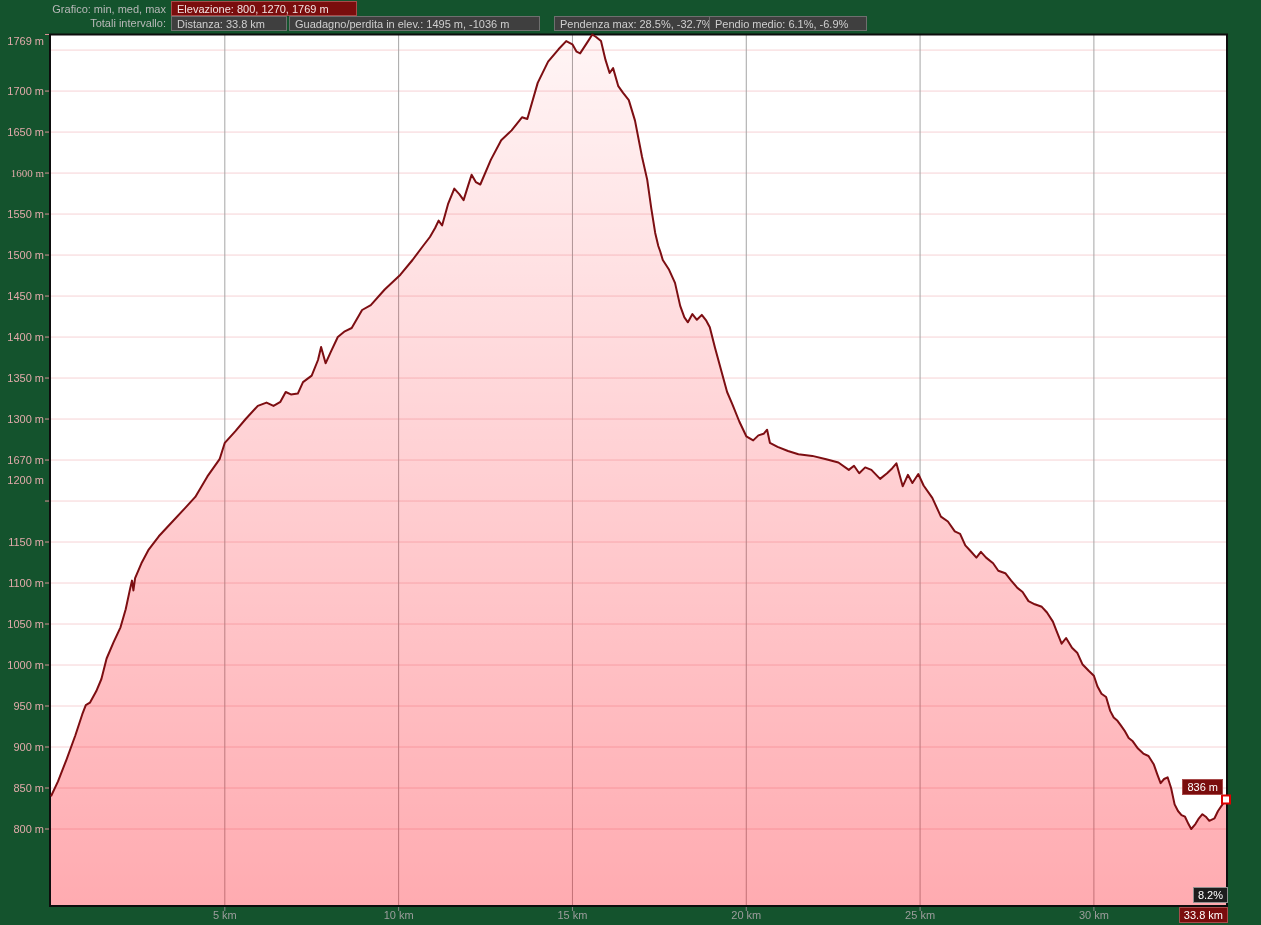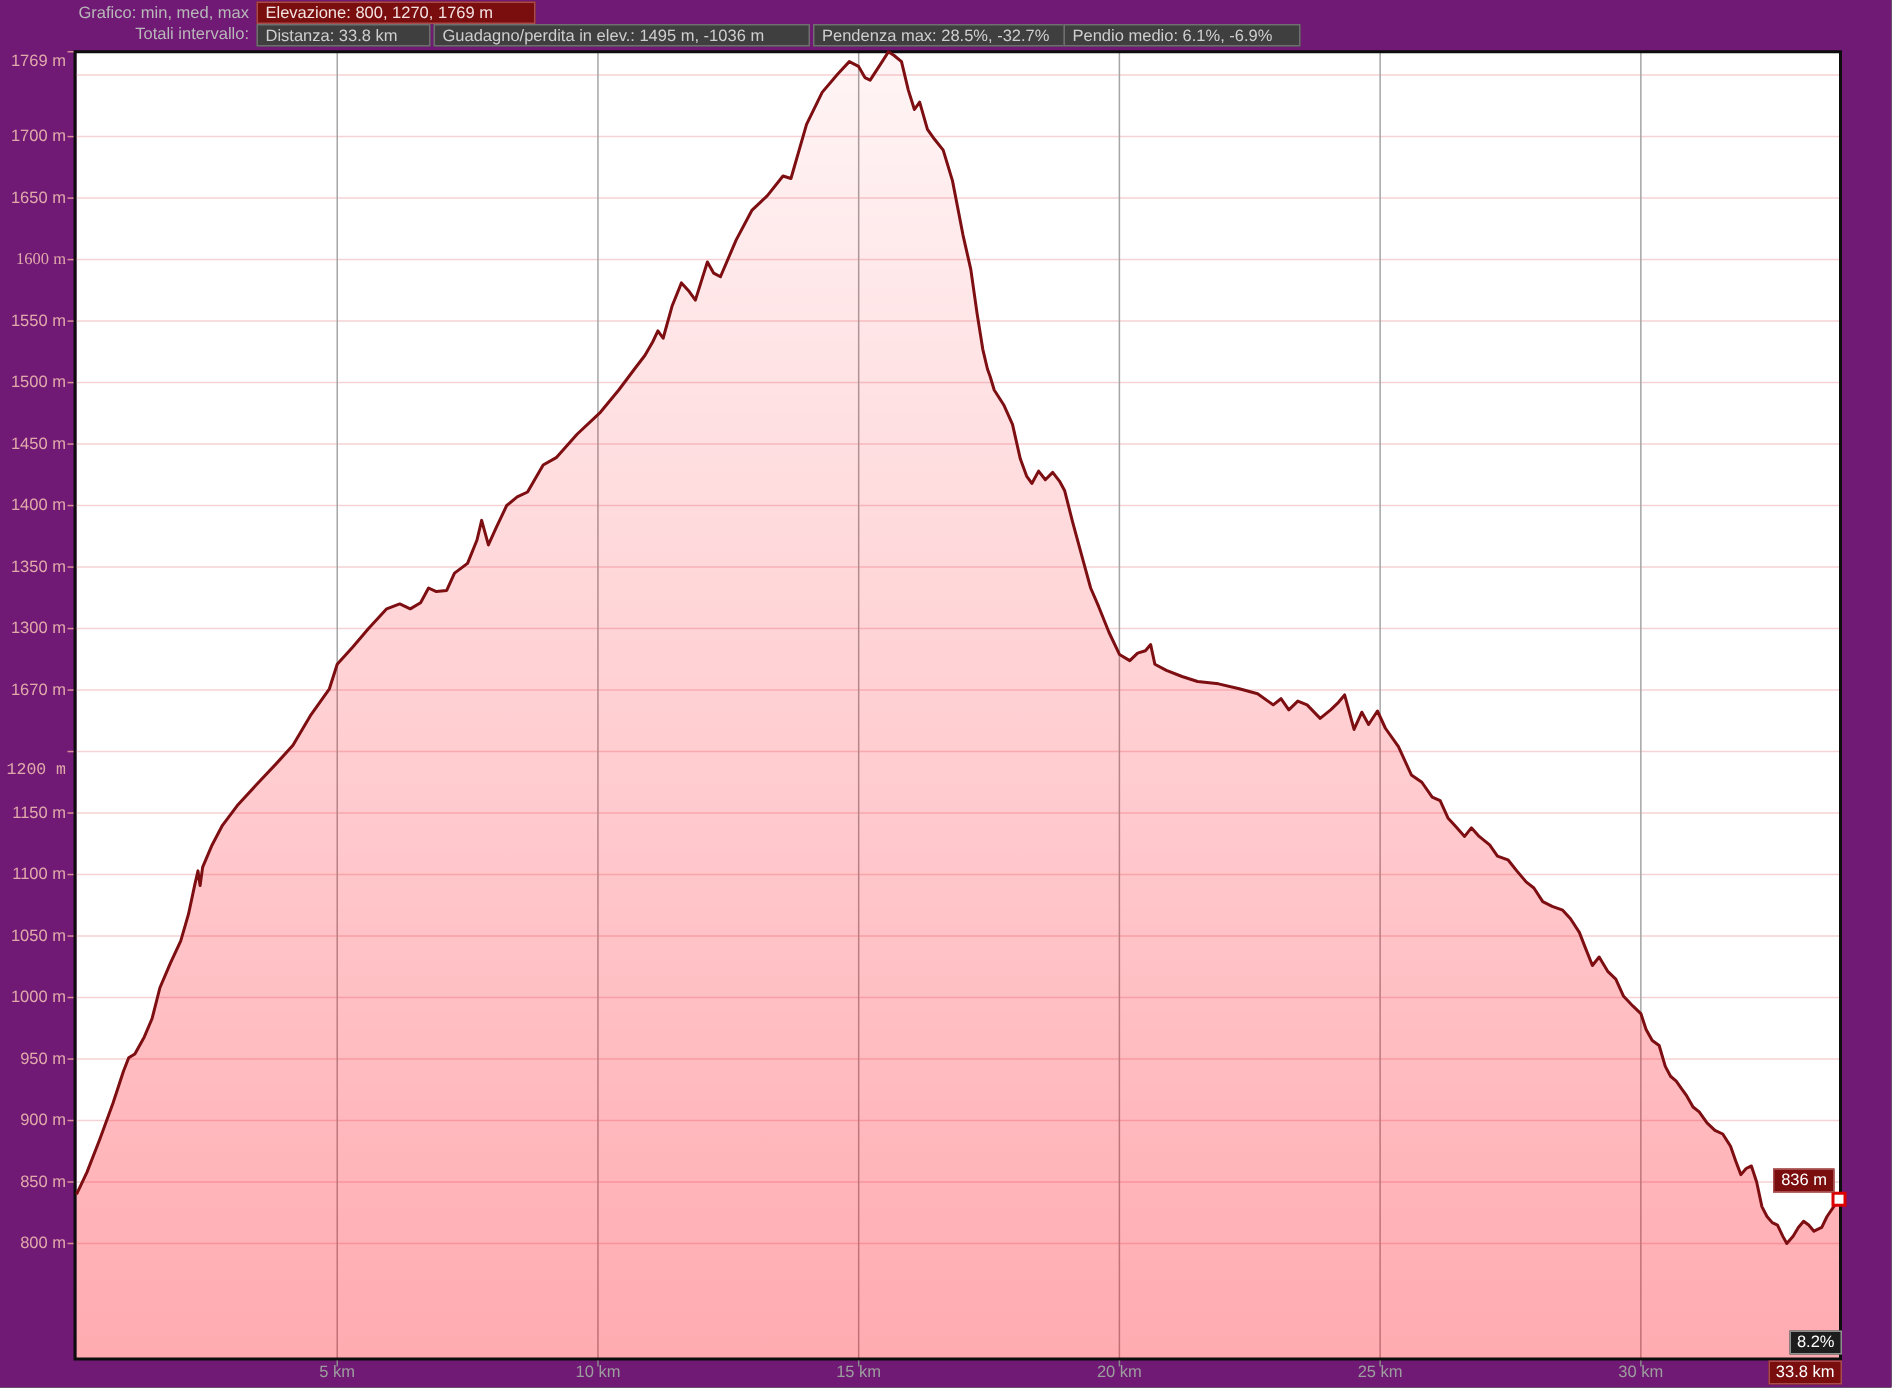--- a/index.html
+++ b/index.html
@@ -1,16 +1,16 @@
 <!DOCTYPE html>
 <html><head>
 <meta charset="utf-8">
 <style>
   html,body{margin:0;padding:0;background:#333436;overflow:hidden;}
-  #screen{position:relative;width:1261px;height:925px;background:#701a75;
+  #screen{position:relative;width:1261px;height:925px;background:#14532d;
           font-family:"Liberation Sans",sans-serif;font-size:11px;}
   .hdr-label{position:absolute;left:0;width:166px;height:15px;line-height:15px;
              text-align:right;color:#b8b8b8;white-space:nowrap;}
   .hdr-box{position:absolute;height:15px;line-height:14px;box-sizing:border-box;
            padding:0 0 0 5px;white-space:nowrap;overflow:hidden;}
   .box-red{background:#7a0d0d;border:1px solid #a84b4b;color:#f3e3e3;}
   .box-gray{background:#3f3f3f;border:1px solid #6f6f6f;color:#cfcfcf;}
   #chart-svg{position:absolute;left:0;top:0;}
   .ytick{position:absolute;left:0;width:44px;height:16px;line-height:16px;
          text-align:right;color:#e1aaaa;}
@@ -28,21 +28,21 @@
 <body>
 
 <div id="screen">
 
   <div class="hdr-label" style="top:2px;">Grafico: min, med, max</div>
   <div class="hdr-box box-red" style="left:171px;top:1px;width:186px;">Elevazione: 800, 1270, 1769 m</div>
 
   <div class="hdr-label" style="top:16px;">Totali intervallo:</div>
   <div class="hdr-box box-gray" style="left:171px;top:16px;width:116px;">Distanza: 33.8 km</div>
   <div class="hdr-box box-gray" style="left:289px;top:16px;width:251px;">Guadagno/perdita in elev.: 1495 m, -1036 m</div>
-  <div class="hdr-box box-gray" style="left:542px;top:16px;width:168px;">Pendenza max: 28.5%, -32.7%</div>
+  <div class="hdr-box box-gray" style="left:554px;top:16px;width:168px;">Pendenza max: 28.5%, -32.7%</div>
   <div class="hdr-box box-gray" style="left:709px;top:16px;width:158px;">Pendio medio: 6.1%, -6.9%</div>
 
   <div id="chart-holder">
       <svg id="chart-svg" width="1261" height="925">
         <defs>
           <linearGradient id="fillGrad" gradientUnits="userSpaceOnUse" x1="0" y1="34.5" x2="0" y2="906">
             <stop offset="0" stop-color="#ff0011" stop-opacity="0.04"></stop>
             <stop offset="1" stop-color="#ff0011" stop-opacity="0.33"></stop>
           </linearGradient>
         </defs>
@@ -121,21 +121,21 @@
     <div class="ytick" style="top: 83.0743px;">1700 m</div>
     <div class="ytick" style="top: 124.07px;">1650 m</div>
     <div class="ytick" style="top: 165.066px; font-family: Liberation Serif, serif;">1600 m</div>
     <div class="ytick" style="top: 206.062px;">1550 m</div>
     <div class="ytick" style="top: 247.058px;">1500 m</div>
     <div class="ytick" style="top: 288.054px;">1450 m</div>
     <div class="ytick" style="top: 329.05px;">1400 m</div>
     <div class="ytick" style="top: 370.045px;">1350 m</div>
     <div class="ytick" style="top: 411.041px;">1300 m</div>
     <div class="ytick" style="top: 452.037px;">1670 m</div>
-    <div class="ytick" style="top: 506px; font-family: Liberation Mono, monospace;">1200 m</div>
+    <div class="ytick" style="top: 472px;">1200 m</div>
     <div class="ytick" style="top: 534.029px;">1150 m</div>
     <div class="ytick" style="top: 575.025px;">1100 m</div>
     <div class="ytick" style="top: 616.021px;">1050 m</div>
     <div class="ytick" style="top: 657.017px;">1000 m</div>
     <div class="ytick" style="top: 698.012px;">950 m</div>
     <div class="ytick" style="top: 739.008px;">900 m</div>
     <div class="ytick" style="top: 780.004px;">850 m</div>
     <div class="ytick" style="top: 821px;">800 m</div>
     <div class="xtick" style="left: 189.817px;">5 km</div>
     <div class="xtick" style="left: 363.633px;">10 km</div>

